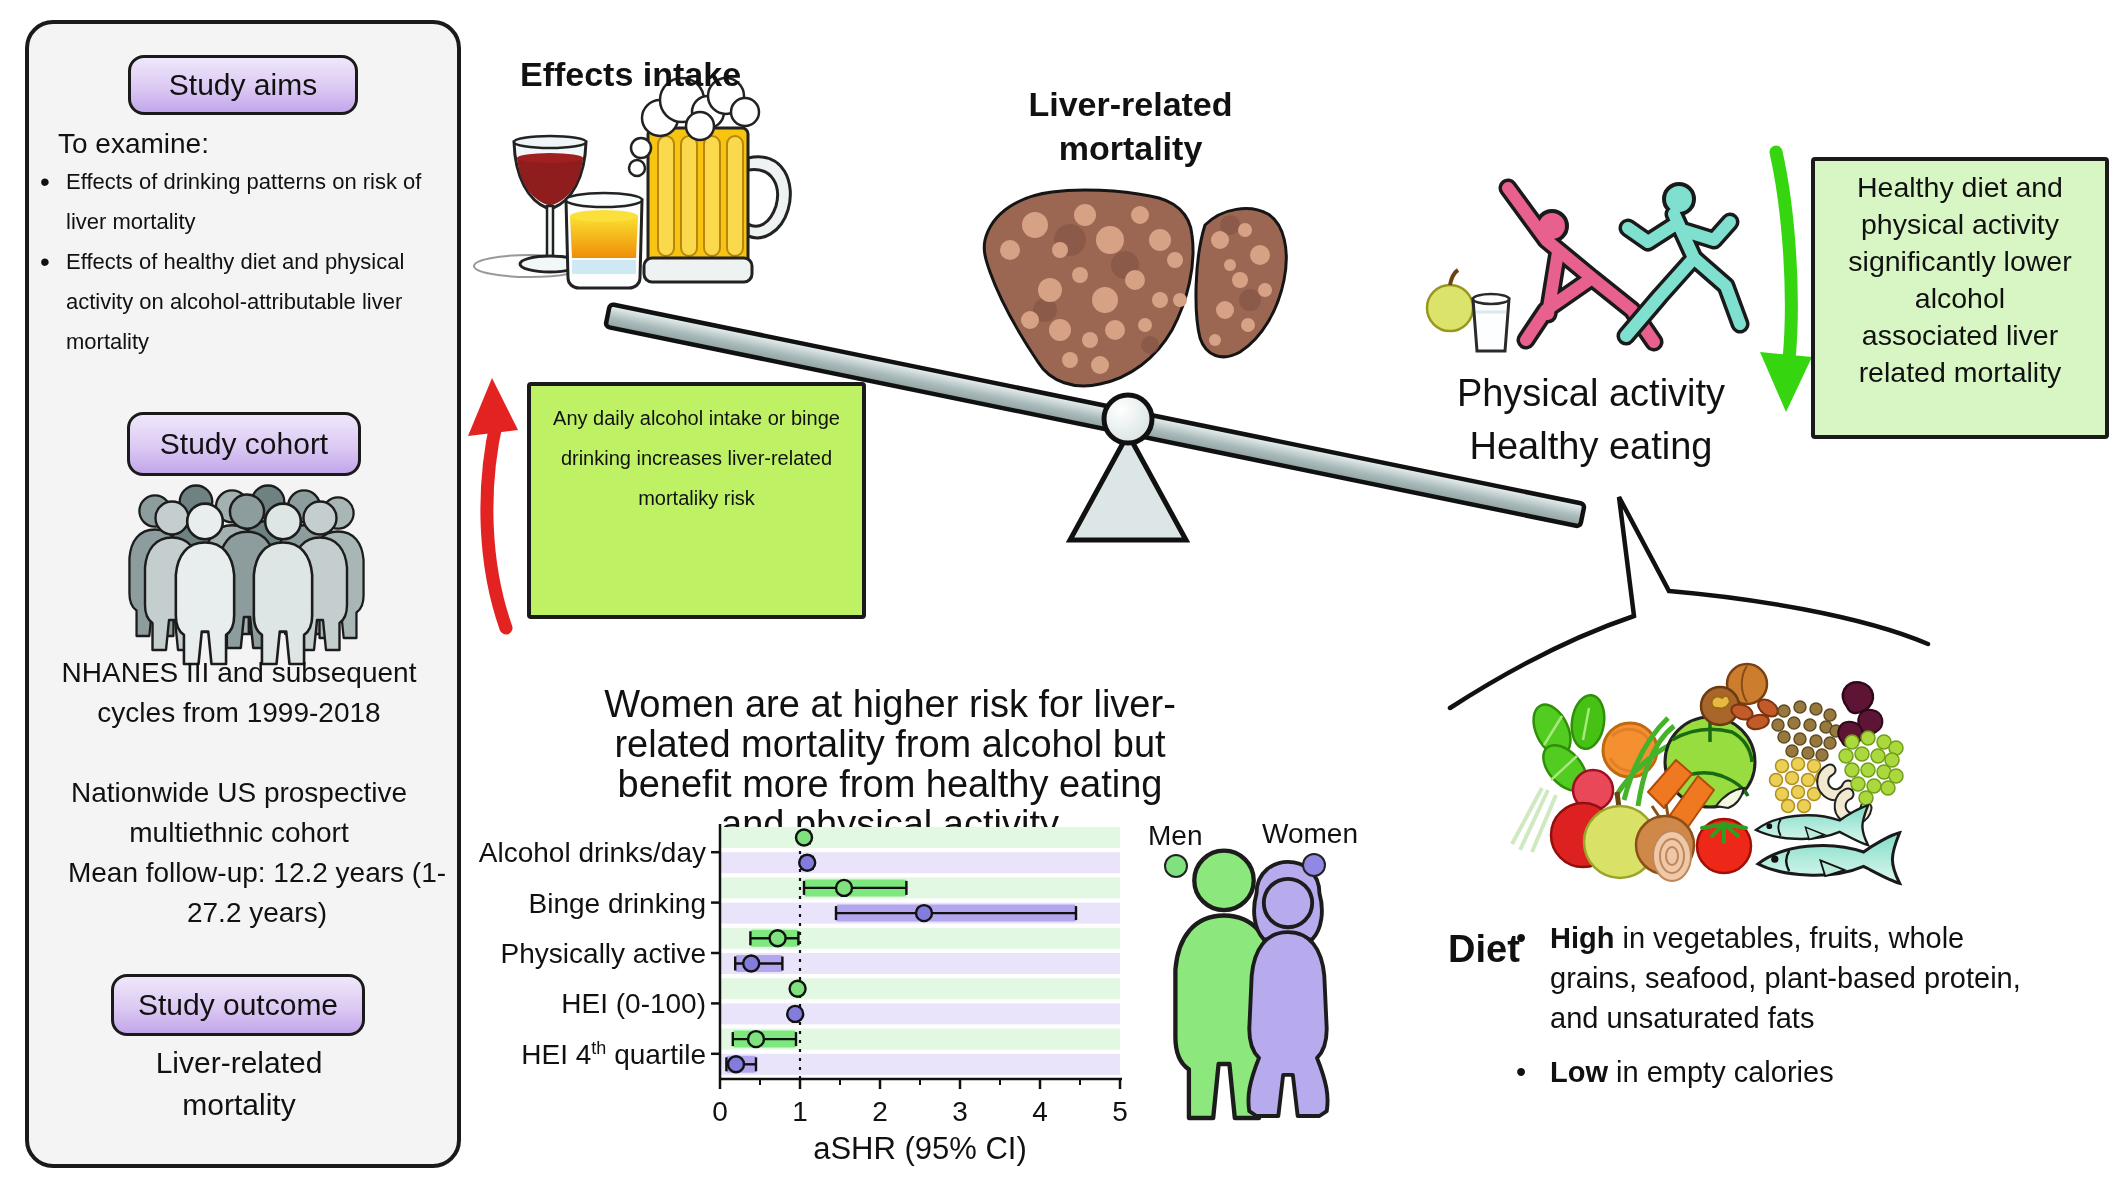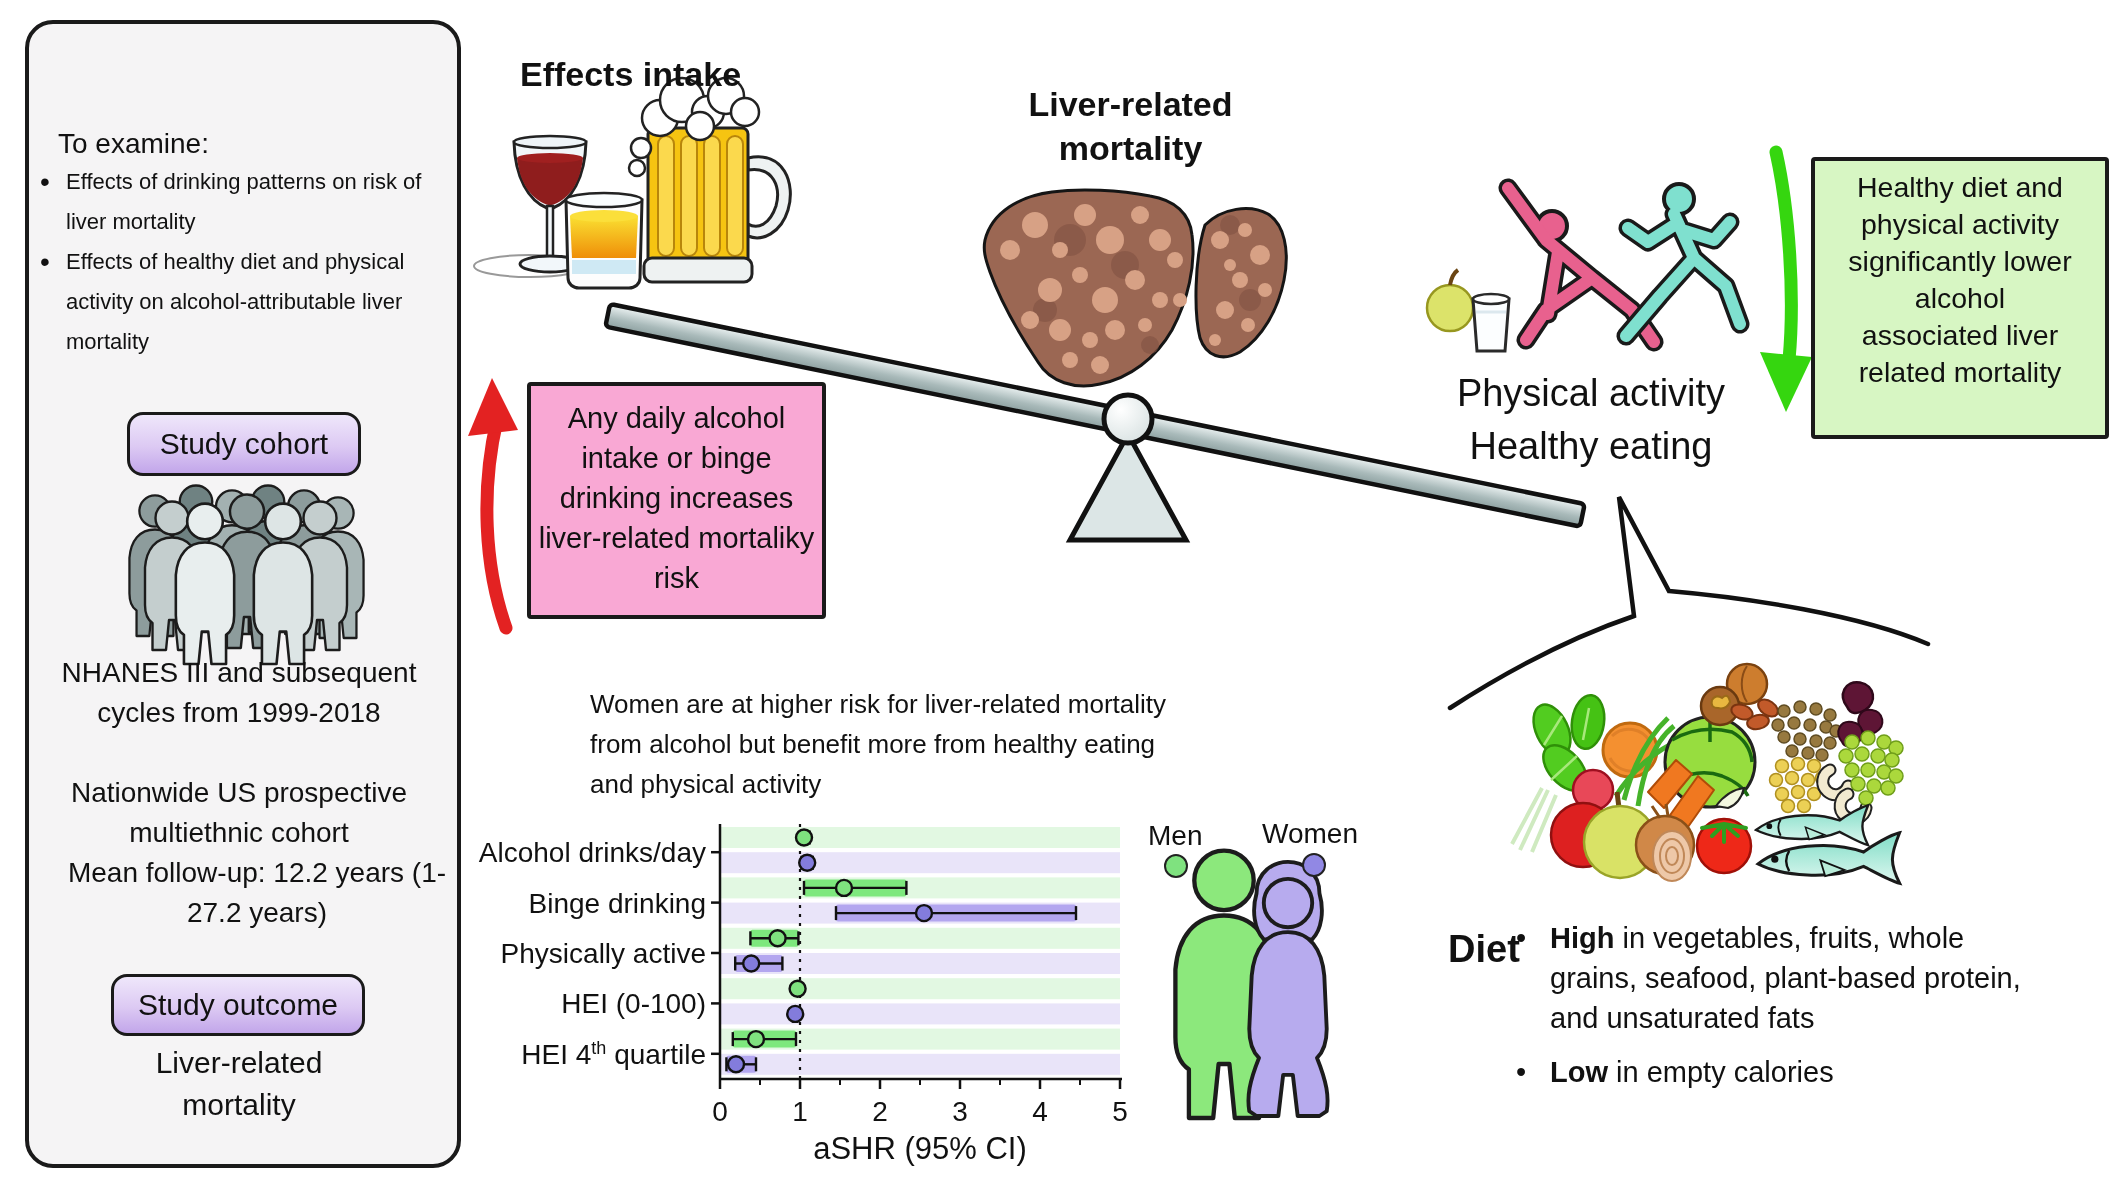--- a/index.html
+++ b/index.html
@@ -13,24 +13,24 @@
          border:3.5px solid #1a1a1a;border-radius:16px;display:flex;align-items:center;
          justify-content:center;font-size:30px;}
   .ptext{font-size:28px;line-height:40px;}
   .pcenter{text-align:center;}
   .brow{display:flex;}
   .bdot{width:26px;flex:0 0 26px;font-size:28px;line-height:40px;}
   .btxt{flex:1;font-size:22px;line-height:40px;}
   
   .h-title{font-weight:bold;font-size:34px;line-height:44px;text-align:center;}
   .note-box{border:4px solid #1a1a1a;border-radius:4px;text-align:center;}
-  .risk-box{background:#f9a8d4;font-size:29px;line-height:40px;padding:12px 2px;}
+  .risk-box{background:#bef264;font-size:20px;line-height:40px;padding:12px 22px;}
   .benefit-box{background:#d7f6c3;font-size:28.5px;line-height:37px;padding:8px 29px;}
   .sub-title{font-weight:normal;font-size:38px;text-align:center;}
-  .chart-title{font-size:26px;line-height:40px;text-align:left;}
+  .chart-title{font-size:38px;line-height:40px;text-align:center;}
   
   .leg-label{position:absolute;font-size:28px;}
   .leg-dot{position:absolute;width:20px;height:20px;border-radius:50%;border:2px solid #222;}
   
   .diet-label{font-weight:bold;font-size:38px;}
   .diet-row{display:flex;margin-bottom:14px;}
   .diet-dot{width:34px;flex:0 0 34px;font-size:29px;line-height:40px;}
   .diet-txt{width:500px;font-size:29px;line-height:40px;}
   .lead{font-weight:bold;}
   svg text{font-family:"Liberation Sans", sans-serif;}
@@ -314,20 +314,23 @@
         <circle cx="1866" cy="798" r="7"></circle>
       </g>
       <use href="#fish" transform="translate(1756,830) scale(0.95)"></use>
       <use href="#fish" transform="translate(1758,864) scale(1.2)"></use>
     </g>
 
     <use href="#person" transform="translate(1224,1118) scale(2.7)" fill="#8ce87c"></use>
     <use href="#woman" transform="translate(1288,1116) scale(2.42)" fill="#b7abee"></use>
   </svg>
 
+  <div class="abs badge" style="left:128px;top:55px;width:224px;height:54px">
+    <span>Study aims</span>
+  </div>
   <div class="abs ptext" style="left:58px;top:124px">To examine:</div>
   <div class="abs" style="left:40px;top:162px;width:396px">
     <div class="brow">
       <span class="bdot">•</span>
       <div class="btxt">Effects of drinking patterns on risk of liver mortality</div>
     </div>
     <div class="brow">
       <span class="bdot">•</span>
       <div class="btxt">Effects of healthy diet and physical activity on alcohol-attributable liver mortality</div>
     </div>

